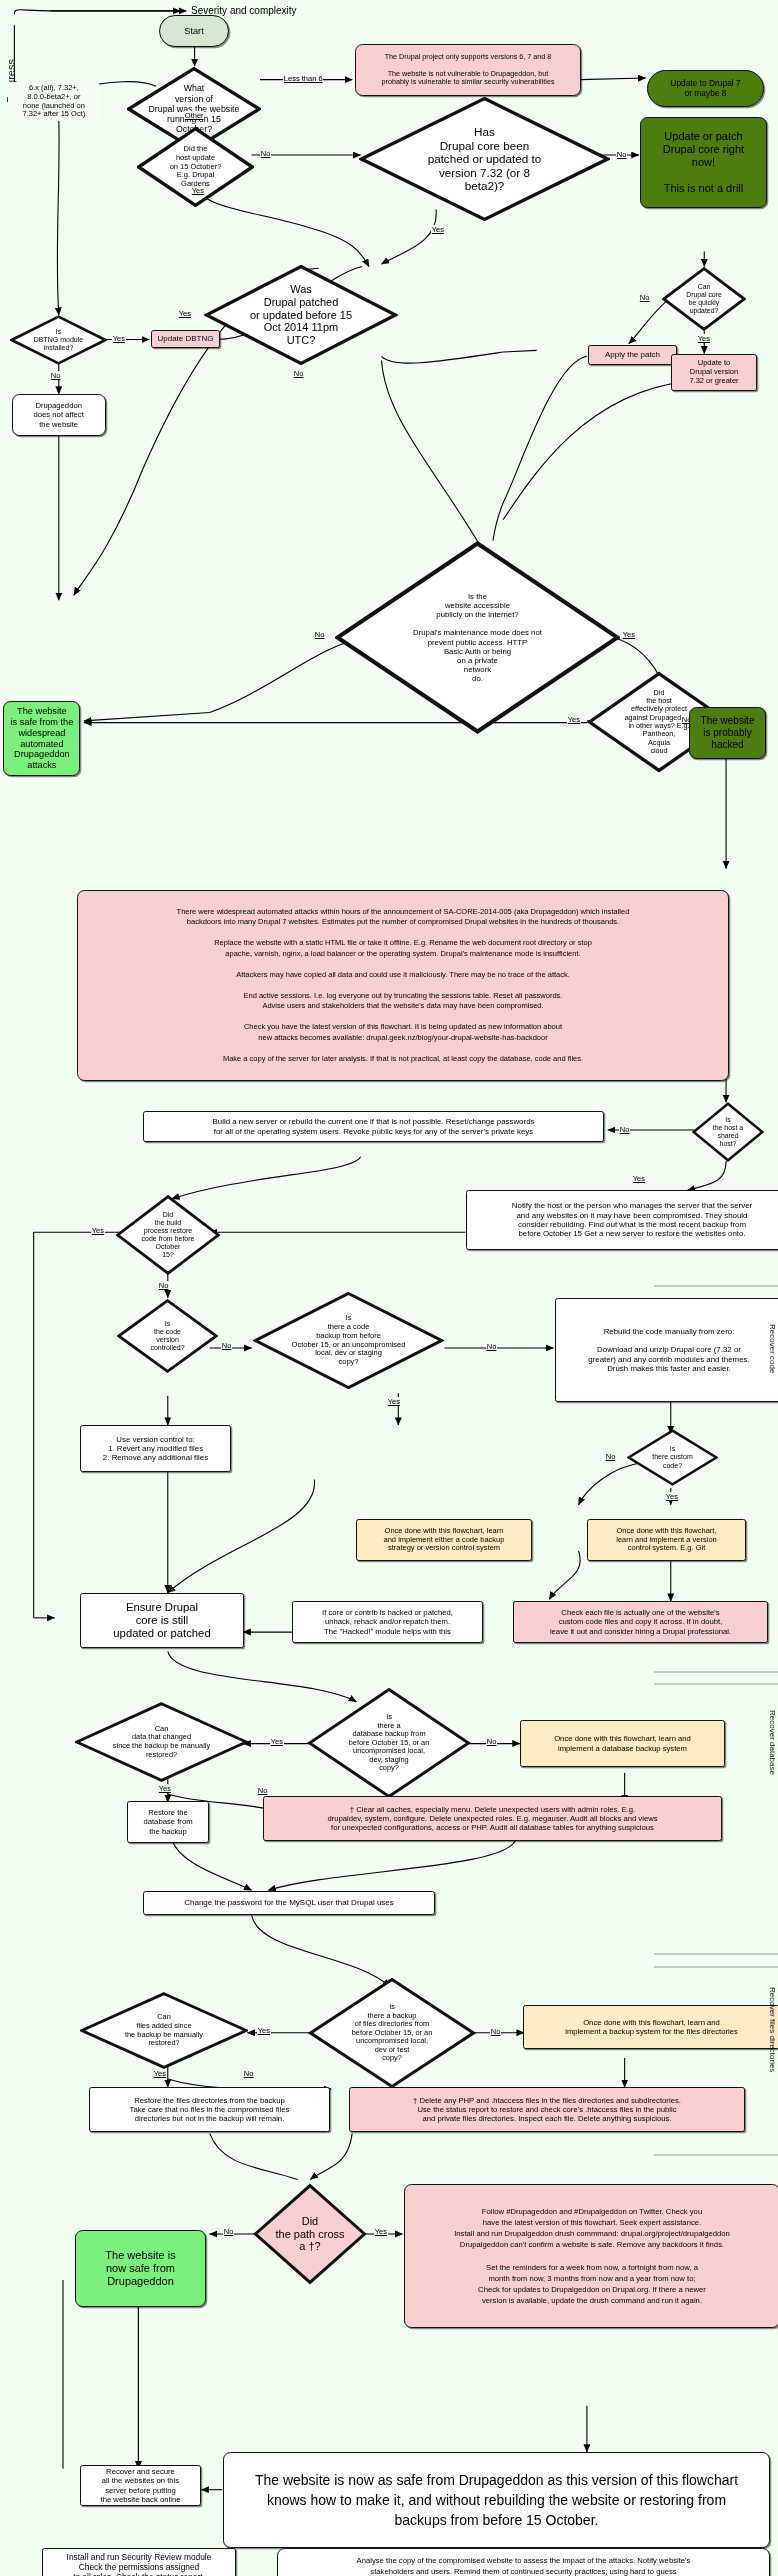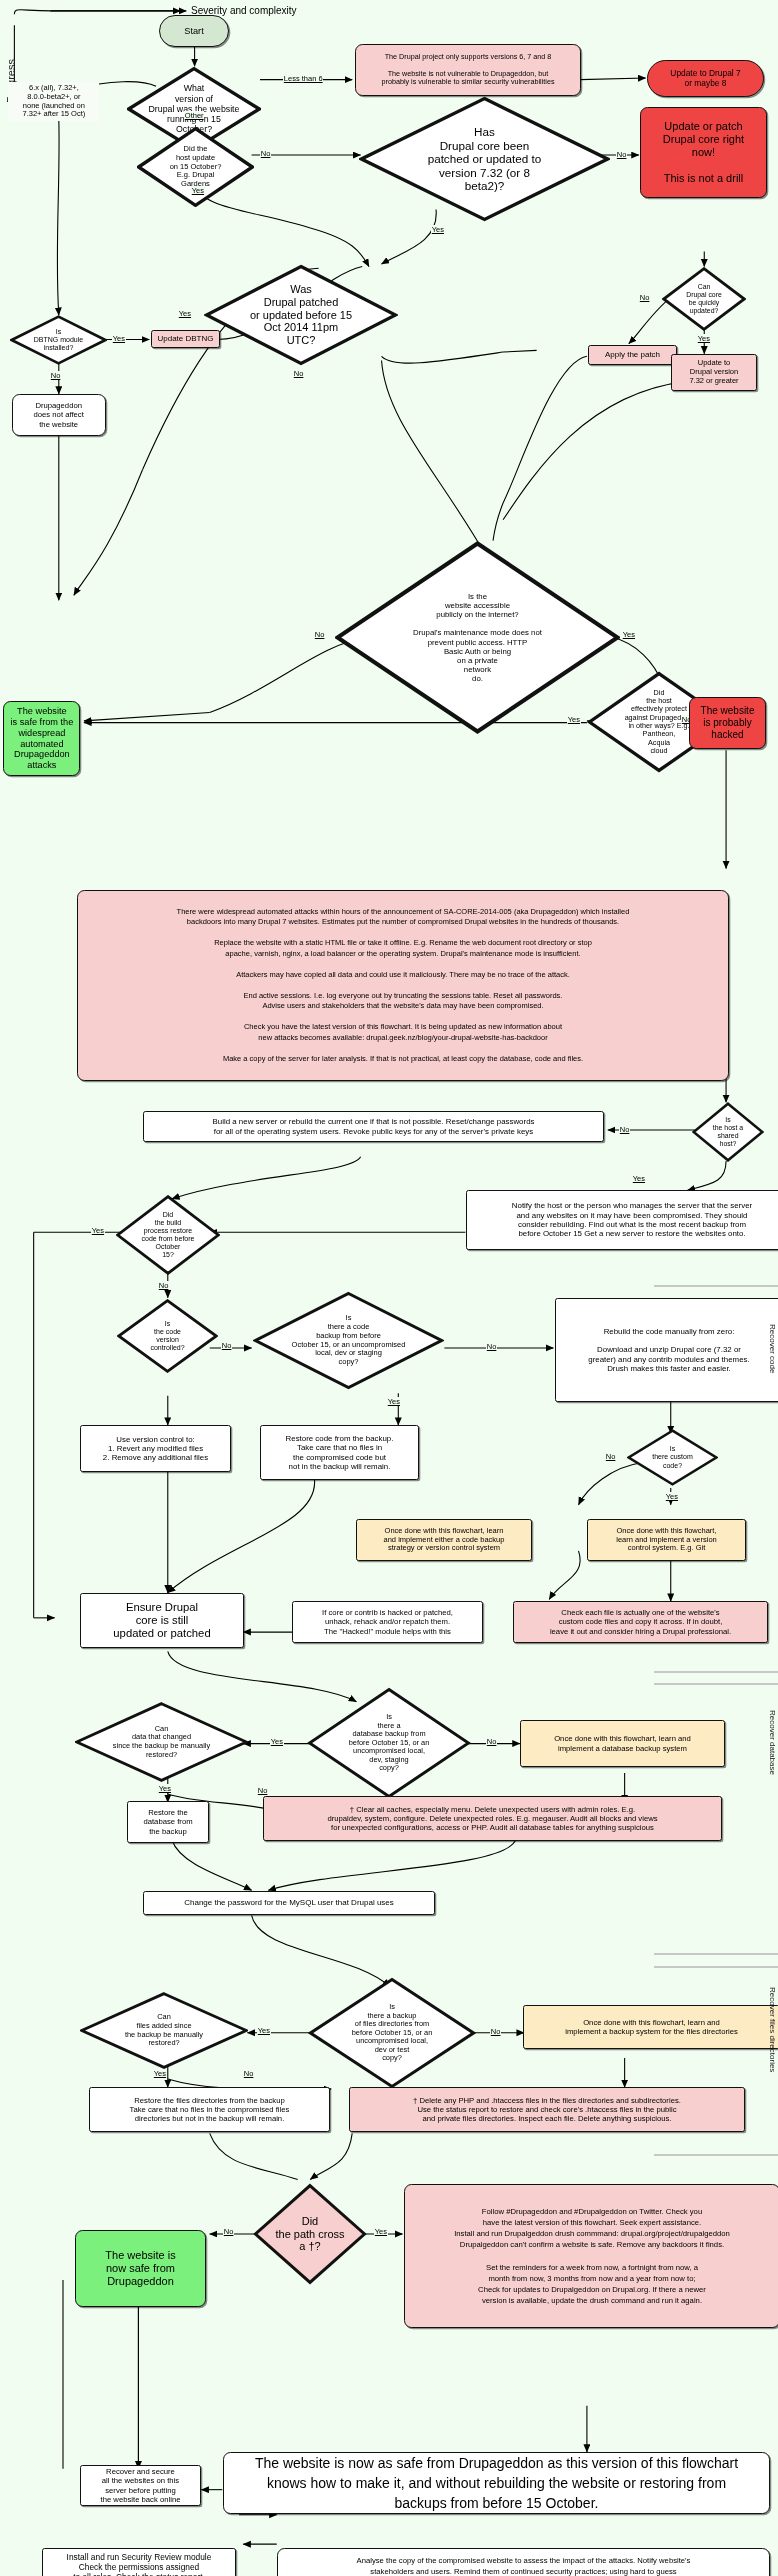--- a/index.html
+++ b/index.html
@@ -25,21 +25,21 @@
   .box {
     border: 1.3px solid #111;
     border-radius: 2.5px;
     background: #fff;
     box-shadow: 1.3px 1.3px 0 rgba(0,0,0,.45);
     padding: 2.5px 4.2px;
   }
   .box.round { border-radius: 7.5px; }
   .box.pill  { border-radius: 837px; }
   .pink  { background:#f7cfcf; }
-  .red   { background:#ef4444; }
+  .red   { background:#4d7c0f;margin-top:10px; }
   .green { background:#7cf07c; }
   .sage  { background:#d4e7d0; }
   .cream { background:#fdebc4; }
   .white { background:#fff; }
 
   
   .dia { position:absolute; }
   .dia .shape {
     position:absolute; left:0; top:0; width:100%; height:100%;
   }
@@ -445,24 +445,20 @@
   <div class="node box white" style="left:555px; top:1298px; width:228px; height:104px; font-size:7.9px;">Rebuild the code manually from zero:
 
 Download and unzip Drupal core (7.32 or
 greater) and any contrib modules and themes.
 Drush makes this faster and easier.</div>
 
   <div class="node box white" style="left:80px; top:1425px; width:151px; height:47px; font-size:7.9px;">Use version control to:
 1. Revert any modified files
 2. Remove any additional files</div>
 
-  <div class="node box white" style="left:260px; top:1425px; width:159px; height:55px; font-size:7.9px;">Restore code from the backup.
-Take care that no files in
-the compromised code but
-not in the backup will remain.</div>
 
   <div class="dia" style="left:627px; top:1429px; width:91px; height:57px;">
     <svg class="shape" viewBox="0 0 108 68" preserveAspectRatio="none">
         <polygon points="54,2 106,34 54,66 2,34" fill="#fff" stroke="#111" stroke-width="3"></polygon>
       </svg>
     <div class="lbl" style="font-size:7px;">Is
 there custom
 code?</div>
   </div>
   <div class="edgelabel" style="left:605px; top:1452px;">No</div>
@@ -589,21 +585,21 @@
 Set the reminders for a week from now, a fortnight from now, a
 month from now, 3 months from now and a year from now to;
 Check for updates to Drupalgeddon on Drupal.org. If there a newer
 version is available, update the drush command and run it again.</div>
 
   <div class="node box white" style="left:80px; top:2465px; width:121px; height:41px; font-size:7.7px;">Recover and secure
 all the websites on this
 server before putting
 the website back online</div>
 
-  <div class="node box round white" style="left:223px; top:2452px; width:547px; height:62px; font-size:14px; line-height:1.45;">The website is now as safe from Drupageddon as this version of this flowchart
+  <div class="node box round white" style="left:223px; top:2452px; width:547px; height:96px; font-size:14px; line-height:1.45;">The website is now as safe from Drupageddon as this version of this flowchart
 knows how to make it, and without rebuilding the website or restoring from
 backups from before 15 October.</div>
 
   <div class="node box white" style="left:42px; top:2548px; width:194px; height:40px; font-size:8.4px;">Install and run Security Review module
 Check the permissions assigned
 to all roles. Check the status report.</div>
 
   <div class="node box round white" style="left:277px; top:2548px; width:493px; height:148px; font-size:7.7px; line-height:1.45;">Analyse the copy of the compromised website to assess the impact of the attacks. Notify website's
 stakeholders and users. Remind them of continued security practices; using hard to guess
 passwords, not re-using passwords, and exercising caution with their personal information.

